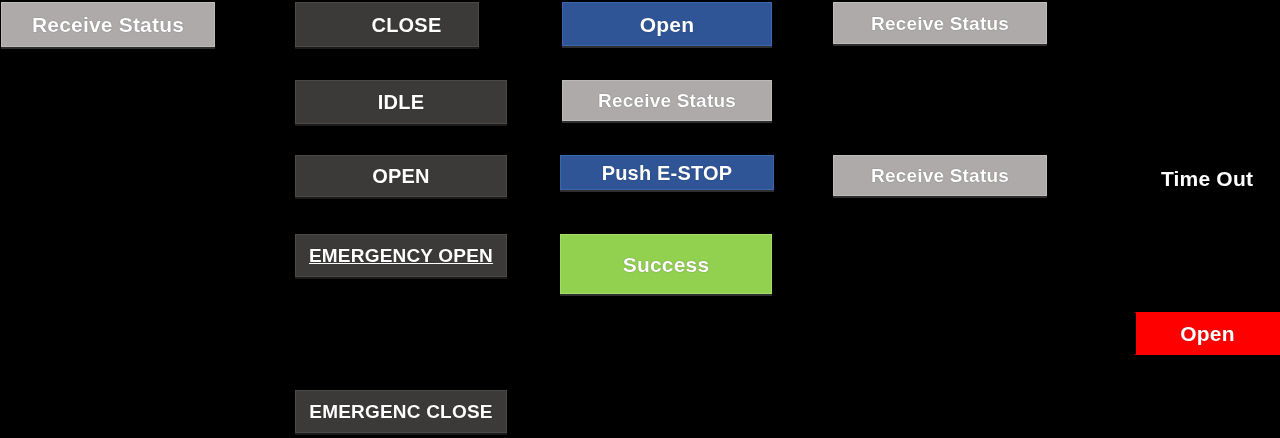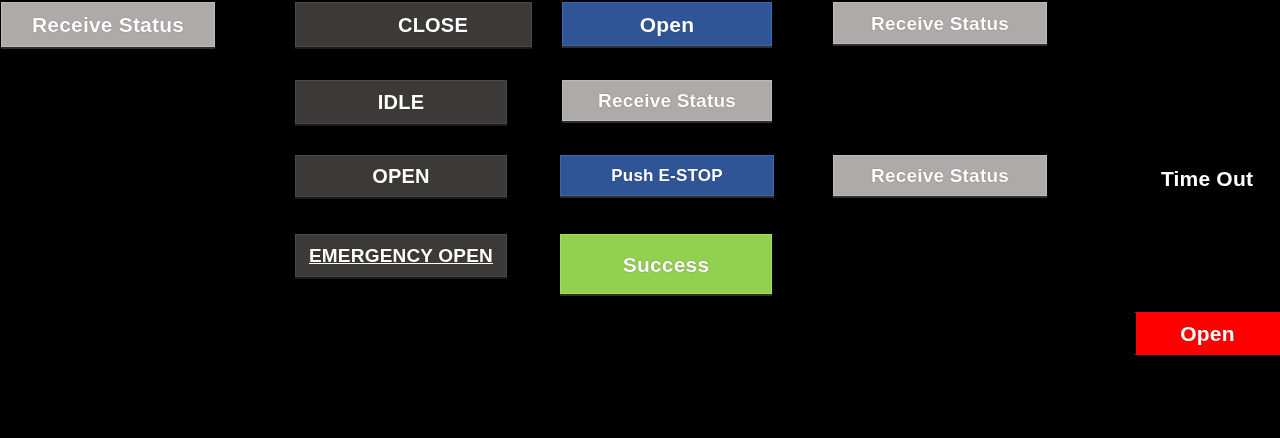--- a/index.html
+++ b/index.html
@@ -63,25 +63,26 @@
     background: transparent;
     border: none;
     box-shadow: none;
   }
 </style>
 </head>
 <body>
 
 <div id="canvas" style="width: 1280px; height: 438px; background: rgb(0, 0, 0);">
     <div class="block v-grey" style="left: 1px; top: 2px; width: 214px; height: 45px; font-size: 21px;">Receive Status</div>
-    <div class="block v-dark" style="left: 295px; top: 2px; width: 237px; height: 45px; font-size: 20px; padding-left: 39px;">CLOSE</div>
+    <div class="block v-dark" style="left: 295px; top: 2px; width: 184px; height: 45px; font-size: 20px; padding-left: 39px;">CLOSE</div>
     <div class="block v-blue" style="left: 562px; top: 2px; width: 210px; height: 44px; font-size: 21px;">Open</div>
     <div class="block v-grey" style="left: 833px; top: 2px; width: 214px; height: 42px; font-size: 19px;">Receive Status</div>
     <div class="block v-dark" style="left: 295px; top: 80px; width: 212px; height: 44px; font-size: 20px;">IDLE</div>
     <div class="block v-grey" style="left: 562px; top: 80px; width: 210px; height: 41px; font-size: 19px;">Receive Status</div>
     <div class="block v-dark" style="left: 295px; top: 155px; width: 212px; height: 42px; font-size: 20px;">OPEN</div>
-    <div class="block v-blue" style="left: 560px; top: 155px; width: 214px; height: 41px; font-size: 17px;">Push E-STOP</div>
+    <div class="block v-blue" style="left: 560px; top: 155px; width: 214px; height: 35px; font-size: 20px;">Push E-STOP</div>
     <div class="block v-grey" style="left: 833px; top: 155px; width: 214px; height: 41px; font-size: 19px;">Receive Status</div>
     <div class="block v-plain" style="left: 1134px; top: 160px; width: 146px; height: 36px; font-size: 21px;">Time Out</div>
     <div class="block v-dark" style="left: 295px; top: 234px; width: 212px; height: 43px; font-size: 19px; text-decoration: underline;">EMERGENCY OPEN</div>
     <div class="block v-green" style="left: 560px; top: 234px; width: 212px; height: 60px; font-size: 21px;">Success</div>
     <div class="block v-red" style="left: 1134px; top: 312px; width: 146px; height: 43px; font-size: 21px;">Open</div>
+    <div class="block v-dark" style="left: 295px; top: 390px; width: 212px; height: 43px; font-size: 19px;">EMERGENC CLOSE</div>
   </div>
 
 </body></html>

